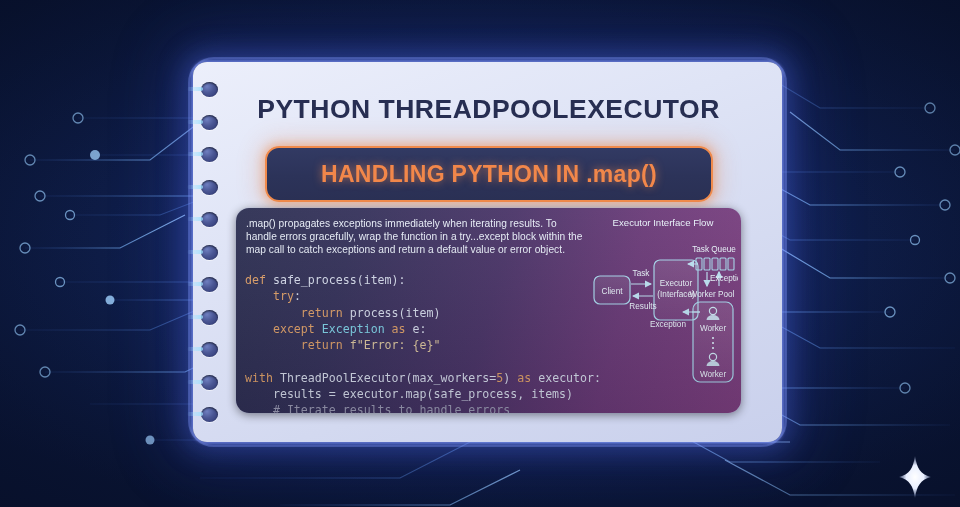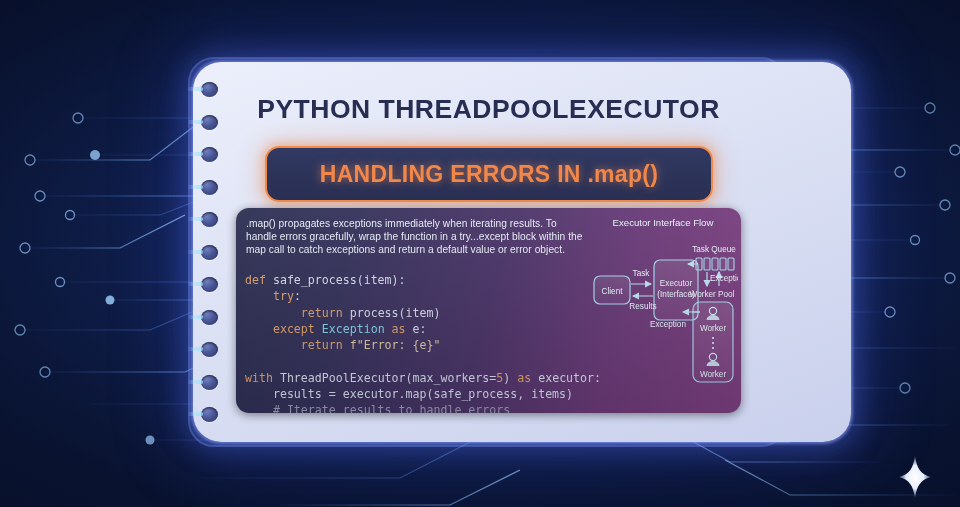--- a/index.html
+++ b/index.html
@@ -15,22 +15,22 @@
         radial-gradient(ellipse 70% 60% at 50% 45%, #16265c 0%, #10204f 45%, #0b1739 100%);
   }
   #bg-circuits { position:absolute; inset:0; }
 
   .vignette { position:absolute; inset:0;
     background:radial-gradient(ellipse 80% 75% at 50% 50%, rgba(0,0,0,0) 40%, rgba(4,9,28,.55) 100%);
     pointer-events:none; }
 
   
   #card {
-    position:absolute; left:193px; top:62px; width:658px; height:380px;
-    border-radius:28px;
+    position:absolute; left:193px; top:62px; width:589px; height:380px;
+    border-radius:14px;
     background:linear-gradient(160deg,#eceffb 0%,#dfe4f6 35%,#d3d9f0 70%,#c9d0ec 100%);
     box-shadow:0 0 3px 2px rgba(140,160,255,.55),
                0 0 26px 10px rgba(80,110,230,.35),
                0 0 60px 26px rgba(50,70,190,.22);
   }
   #card-outline { position:absolute; left:188px; top:57px; width:599px; height:390px;
     border-radius:26px; border:2px solid rgba(150,170,255,.38);
     box-shadow:0 0 18px 4px rgba(90,120,240,.30) inset; pointer-events:none; }
 
   
@@ -199,21 +199,21 @@
       <div class="hole" style="top: 205px;"></div>
       <div class="hole" style="top: 237.5px;"></div>
       <div class="hole" style="top: 270px;"></div>
       <div class="hole" style="top: 302.5px;"></div>
       <div class="hole" style="top: 335px;"></div>
     </div>
 
   <div id="title" style="left:43px;top:32px;width:505px;">PYTHON THREADPOOLEXECUTOR</div>
 
   <div id="subbanner" style="left:72px;top:84px;">
-    <div id="subtitle">HANDLING ERRORS IN .map()</div>
+    <div id="subtitle">HANDLING PYTHON IN .map()</div>
   </div>
 
   <div id="panel" style="left:43px;top:146px;">
 
     <div id="desc">
         <div>.map() propagates exceptions immediately when iterating results. To</div>
         <div>handle errors gracefully, wrap the function in a try...except block within the</div>
         <div>map call to catch exceptions and return a default value or error object.</div>
       </div>
 

